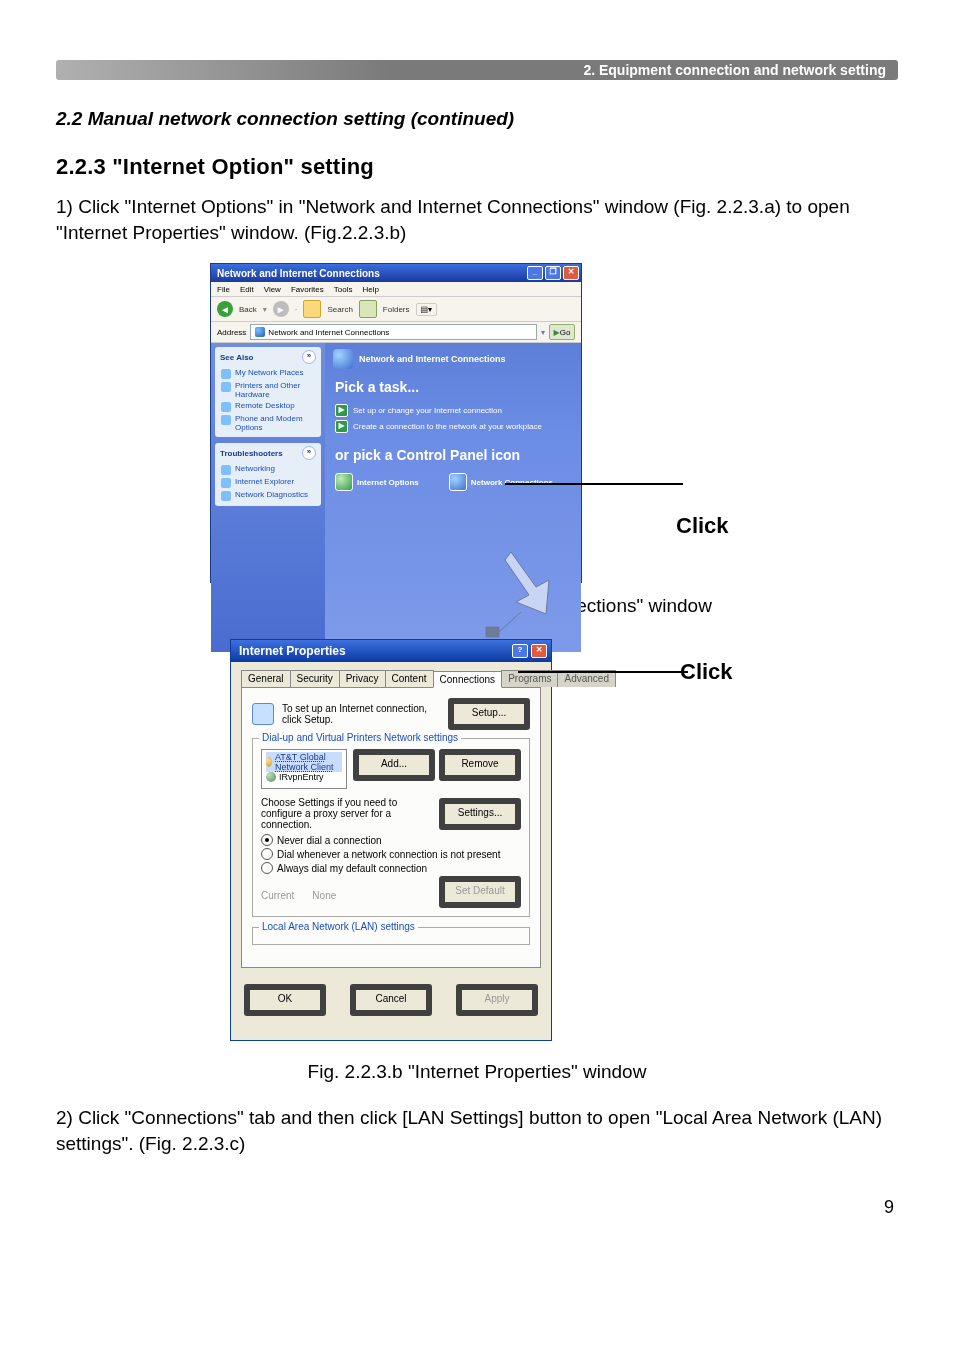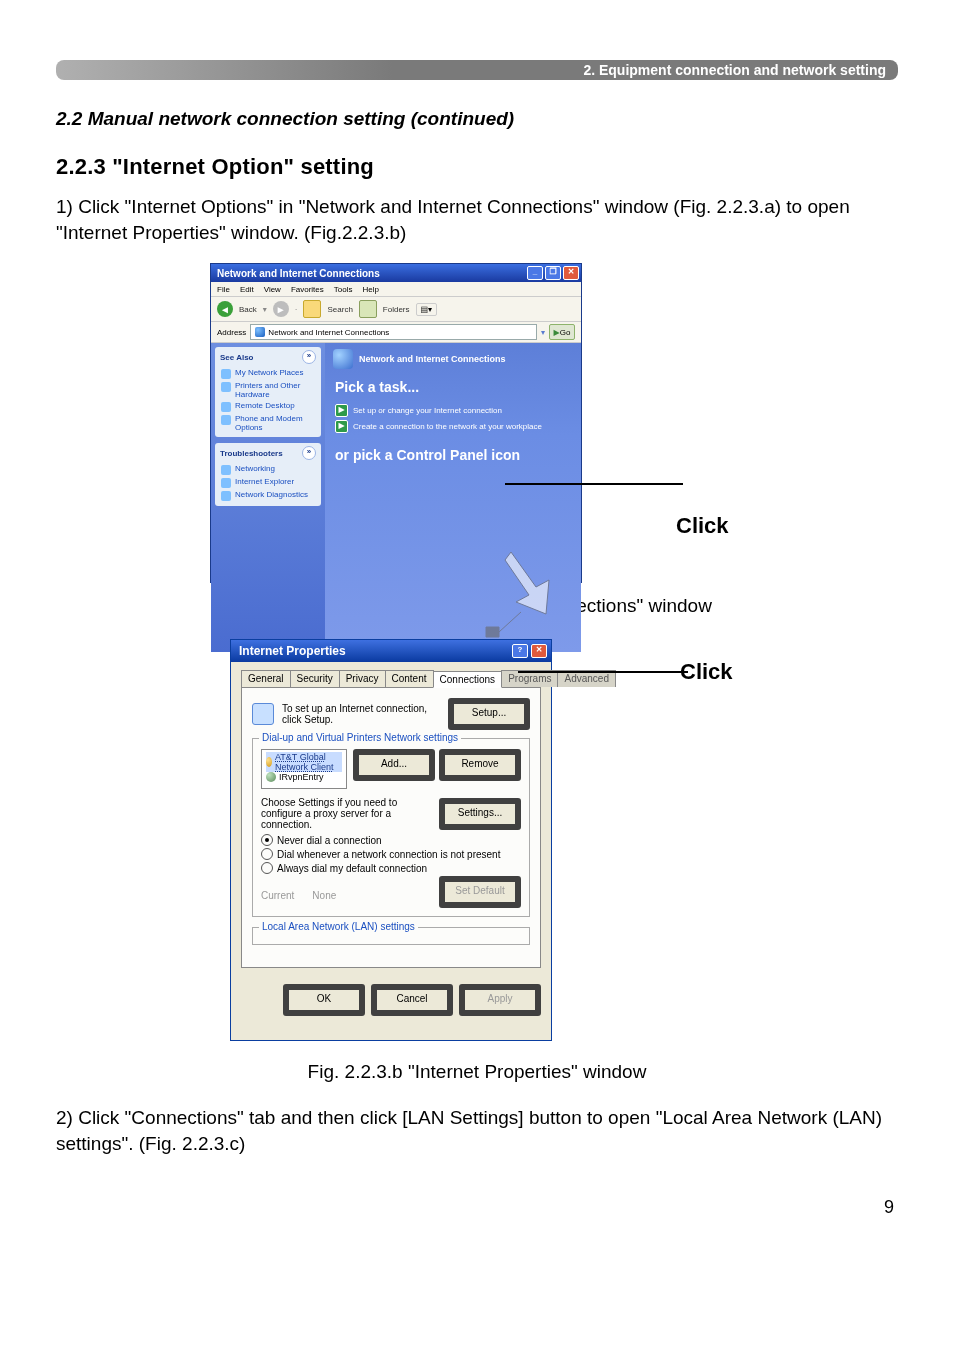--- a/index.html
+++ b/index.html
@@ -11,21 +11,21 @@
     width: 954px;
   }
   .page {
     padding: 60px 56px 40px 56px;
     box-sizing: border-box;
   }
   .headerbar {
     width: 100%;
     height: 20px;
     background: linear-gradient(to right, #b0b0b0 0%, #7a7a7a 40%, #7a7a7a 100%);
-    border-radius: 8px;
+    border-radius: 3px;
     color: #fff;
     font-weight: bold;
     font-size: 14px;
     text-align: right;
     line-height: 20px;
     padding: 0 12px;
     box-sizing: border-box;
     margin-bottom: 28px;
   }
   .section-title-bold-italic {
@@ -481,22 +481,22 @@
     border-radius: 50%;
   }
   .dim-row {
     color: #999;
     display: flex;
     gap: 18px;
     margin-top: 6px;
   }
   .dlg-foot {
     display: flex;
-    justify-content: flex-end;
-    gap: 6px;
+    justify-content: center;
+    gap: 24px;
     padding: 8px 10px 8px 10px;
   }
   .click2-line {
     position: absolute;
     left: 308px;
     top: 32px;
     width: 170px;
     border-top: 2px solid #000;
   }
   .click2-label {
@@ -614,20 +614,30 @@
             <div class="pick-h">Pick a task...</div>
             <div class="xp-taskitem">
                 <span class="arrow-bullet">▶</span>
                 <span>Set up or change your Internet connection</span>
               </div>
             <div class="xp-taskitem">
                 <span class="arrow-bullet">▶</span>
                 <span>Create a connection to the network at your workplace</span>
               </div>
             <div class="pick-h" style="margin-top:14px">or pick a Control Panel icon</div>
+            <div class="cp-iconrow">
+              <div class="cp-item">
+                  <span class="ic"></span>
+                  <span>Internet Options</span>
+                </div>
+              <div class="cp-item">
+                  <span class="ic"></span>
+                  <span>Network Connections</span>
+                </div>
+            </div>
             <svg class="arrow-overlay1" viewBox="0 0 100 110">
               <polygon points="30,10 55,45 68,38 65,72 35,60 48,53 24,18" fill="#fff" stroke="#666" stroke-width="1"></polygon>
               <path d="M5,95 L18,95 L18,85 L5,85 Z M18,90 L40,70" stroke="#666" fill="#666"></path>
             </svg>
           </div>
         </div>
       </div>
       <div class="click1-line"></div>
       <div class="click1-label">Click</div>
     </div>

